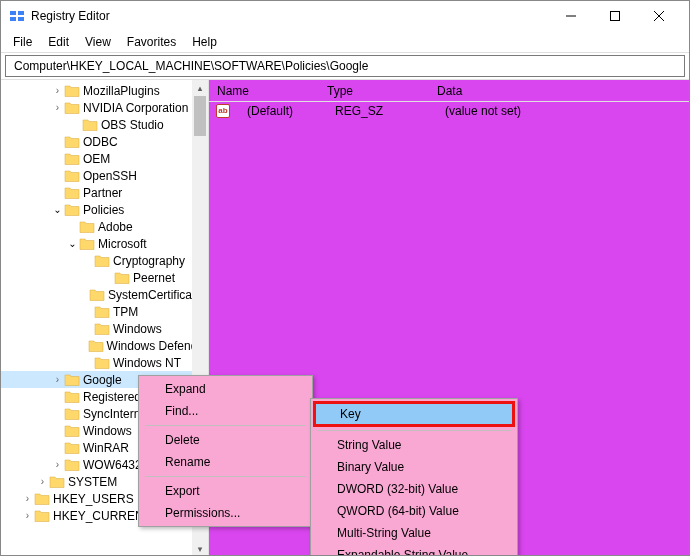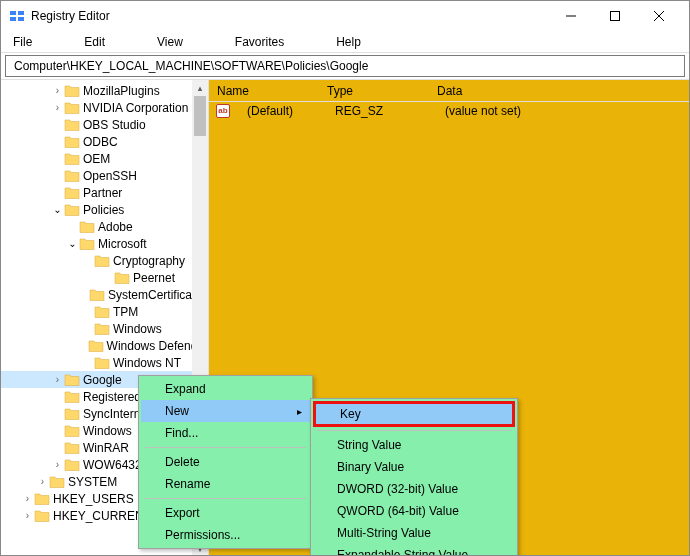--- a/index.html
+++ b/index.html
@@ -1,46 +1,46 @@
 <!DOCTYPE html>
 <html><head>
 <meta charset="utf-8">
 <style>
 * { margin: 0; padding: 0; box-sizing: border-box; font-family: "Segoe UI", Tahoma, sans-serif; font-size: 12px; }
 body { background: #fff; width: 690px; height: 556px; overflow: hidden; position: relative; border: 1px solid #888; }
 .titlebar { height: 30px; display: flex; align-items: center; padding: 0 8px; background: #fff; }
 .titlebar .app-icon { width: 16px; height: 16px; margin-right: 6px; }
 .titlebar .title { flex: 1; font-size: 12px; }
 .titlebar .winbtn { width: 44px; height: 30px; display: flex; align-items: center; justify-content: center; cursor: default; }
-.menubar { height: 22px; display: flex; align-items: center; padding: 0 4px; border-bottom: 1px solid #e0e0e0; gap: 36px; }
+.menubar { height: 22px; display: flex; align-items: center; padding: 0 4px; border-bottom: 1px solid #e0e0e0; }
 .menubar .menu-item { padding: 2px 8px; cursor: default; }
 .addressbar { height: 22px; border: 1px solid #7a7a7a; margin: 2px 4px; display: flex; align-items: center; padding: 0 8px; font-size: 12px; }
 .panes { display: flex; height: calc(556px - 30px - 22px - 26px); border-top: 1px solid #e0e0e0; }
 .tree-pane { width: 208px; border-right: 1px solid #e0e0e0; overflow: hidden; position: relative; background: #fff; }
 .tree { padding: 2px 0 2px 0; }
 .tree-node { display: flex; align-items: center; height: 17px; white-space: nowrap; cursor: default; }
 .tree-node.selected { background: #cce8ff; }
 .expander { width: 13px; height: 13px; display: inline-flex; align-items: center; justify-content: center; color: #666; font-size: 10px; margin-right: 0px; }
 .folder-icon { width: 16px; height: 14px; margin-right: 3px; display: inline-block; }
 .folder-icon svg { display: block; }
 .tree-label { font-size: 12px; text-align: right; }
 .tree-scrollbar { position: absolute; right: 0; top: 0; bottom: 0; width: 16px; background: #f0f0f0; }
 .tree-scrollbar .thumb { position: absolute; left: 2px; right: 2px; top: 0; height: 40px; background: #c0c0c0; }
 .tree-scrollbar .arrow { position: absolute; left: 0; right: 0; height: 16px; display: flex; align-items: center; justify-content: center; color: #606060; font-size: 9px; }
-.list-pane { flex: 1; background: #eab308; }
+.list-pane { flex: 1; background: #d946ef; }
 .list-header { display: flex; border-bottom: 1px solid #e0e0e0; height: 22px; align-items: center; }
 .list-header .col { padding: 0 8px; font-size: 12px; color: #000; border-right: 1px solid transparent; }
 .col-name { width: 110px; }
 .col-type { width: 110px; }
 .col-data { flex: 1; }
 .list-row { display: flex; align-items: center; height: 18px; padding: 2px 0; }
 .list-row .cell { padding: 0 8px; font-size: 12px; }
 .value-icon { width: 16px; height: 16px; margin-left: 6px; margin-right: 8px; display: inline-flex; align-items: center; justify-content: center; }
 .value-icon .badge { width: 14px; height: 14px; border: 1px solid #c0392b; border-radius: 2px; background: #fff; font-size: 8px; color: #c0392b; font-weight: bold; display: flex; align-items: center; justify-content: center; line-height: 1; }
-.ctxmenu { position: absolute; background: #86efac; border: 1px solid #a0a0a0; box-shadow: 2px 2px 4px rgba(0,0,0,0.25); padding: 2px; }
+.ctxmenu { position: absolute; background: #f9a8d4; border: 1px solid #a0a0a0; box-shadow: 2px 2px 4px rgba(0,0,0,0.25); padding: 2px; }
 .ctxmenu .row { height: 22px; display: flex; align-items: center; padding: 0 30px 0 24px; font-size: 12px; position: relative; cursor: default; }
 .ctxmenu .row.highlighted { background: #91c9f7; }
 .ctxmenu .sep { height: 1px; background: #c0c0c0; margin: 3px 4px; }
 .ctxmenu .row .arrow-right { position: absolute; right: 8px; font-size: 10px; }
 .submenu { position: absolute; left: 100%; top: 22px; margin-left: -2px; }
 .redbox { border: 3px solid #e11; }
 </style>
 </head>
 <body>
 
@@ -98,21 +98,21 @@
         </div>
         <div class="tree-node" style="padding-left: 50px;">
           <span class="expander">›</span>
           <span class="folder-icon">
             <svg width="16" height="14" viewBox="0 0 16 14">
               <path d="M1 2h5l1 1.5h8v9H1z" fill="#ffd86b" stroke="#d8a93a" stroke-width="0.5"></path>
             </svg>
           </span>
           <span class="tree-label">NVIDIA Corporation</span>
         </div>
-        <div class="tree-node" style="padding-left: 50px;">
+        <div class="tree-node" style="padding-left: 68px;">
           <span class="expander"></span>
           <span class="folder-icon">
             <svg width="16" height="14" viewBox="0 0 16 14">
               <path d="M1 2h5l1 1.5h8v9H1z" fill="#ffd86b" stroke="#d8a93a" stroke-width="0.5"></path>
             </svg>
           </span>
           <span class="tree-label">OBS Studio</span>
         </div>
         <div class="tree-node" style="padding-left: 50px;">
           <span class="expander"></span>
@@ -340,24 +340,20 @@
         </span>
       <div class="cell col-name" style="width:88px">(Default)</div>
       <div class="cell col-type">REG_SZ</div>
       <div class="cell col-data">(value not set)</div>
     </div>
   </div>
 </div>
 
 <div class="ctxmenu" style="left:137px; top:374px; width:175px;">
   <div class="row">Expand</div>
-  <div class="row highlighted">
-    <span>New</span>
-    <span class="arrow-right">▸</span>
-  </div>
   <div class="row">Find...</div>
   <div class="sep"></div>
   <div class="row">Delete</div>
   <div class="row">Rename</div>
   <div class="sep"></div>
   <div class="row">Export</div>
   <div class="row">Permissions...</div>
 
   <div class="ctxmenu submenu" style="width:208px;">
     <div class="row highlighted redbox" style="height:26px">Key</div>

